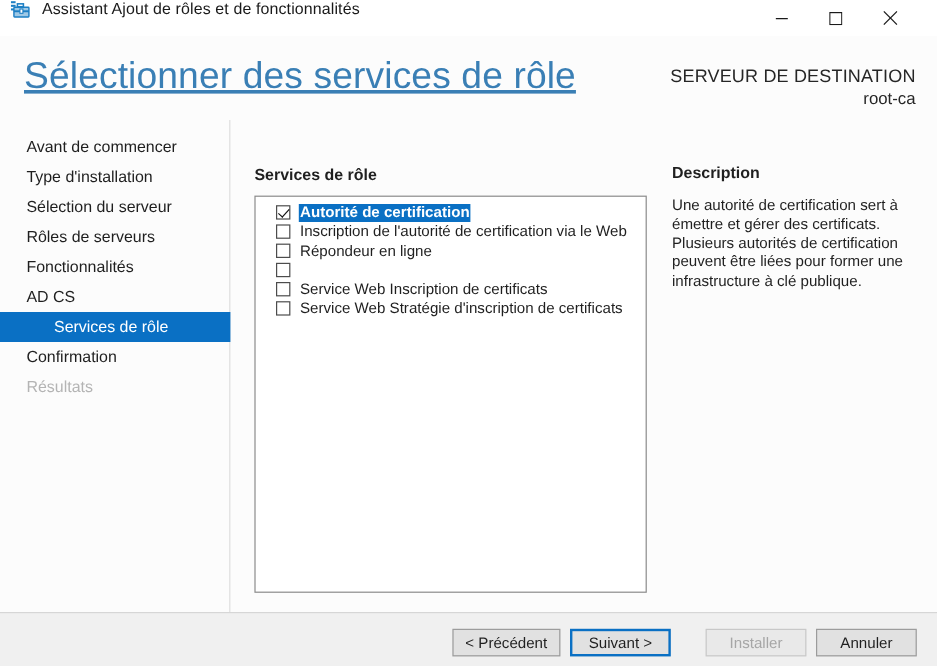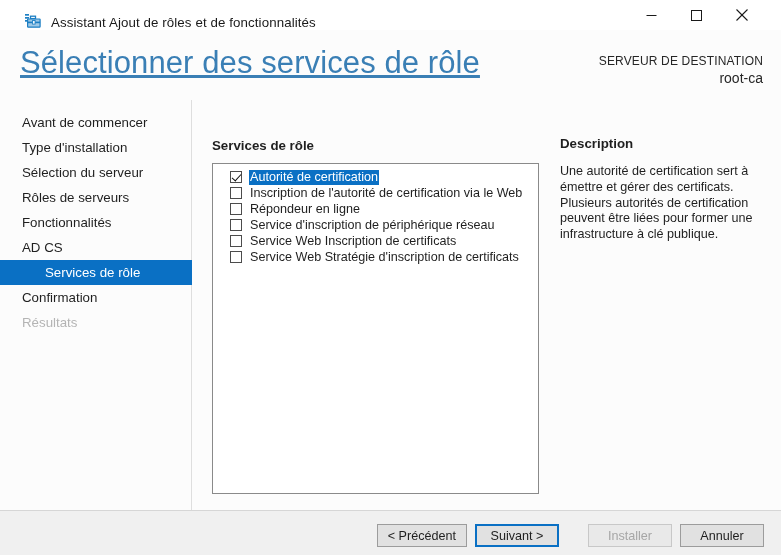--- a/index.html
+++ b/index.html
@@ -18,22 +18,21 @@
     background: #ffffff;
   }
 
   
   .titlebar {
     position: absolute;
     left: 0; top: 0;
     width: 764px; height: 30px;
     background: #ffffff;
     display: flex;
-    align-items: flex-end;
-    padding-left: 16px;
+    align-items: flex-start;
   }
   .titlebar-icon {
     width: 17px; height: 17px;
     margin-left: 9px; margin-right: 9px;
     position: relative;
     flex: 0 0 auto;
   }
   .titlebar-title {
     font-size: 13.3px;
     color: #1a1a1a;
@@ -72,21 +71,21 @@
     white-space: nowrap;
     text-decoration: underline;
   }
   .dest-block {
     position: absolute;
     right: 18px; top: 24px;
     text-align: right;
     line-height: 1.28;
   }
   .dest-label {
-    font-size: 12px;
+    font-size: 15px;
     color: #262626;
     letter-spacing: 0.15px;
     white-space: nowrap;
   }
   .dest-value {
     font-size: 14px;
     color: #262626;
     white-space: nowrap;
     margin-top: 1px;
   }
@@ -188,20 +187,21 @@
   .row-label {
     font-size: 12.6px;
     color: #1f1f1f;
     white-space: nowrap;
     line-height: 15px;
     padding: 0 1px;
   }
   .list-row.selected .row-label {
     background: #0a70c4;
     color: #ffffff;
+    font-weight: bold;
   }
 
   
   .desc {
     position: absolute;
     left: 368px; top: 36px;
     width: 200px;
   }
   .desc-title {
     font-size: 13.3px;
@@ -332,21 +332,20 @@
           <div class="list-row">
             <span class="cb"></span>
             <span class="row-label">Inscription de l'autorité de certification via le Web</span>
           </div>
           <div class="list-row">
             <span class="cb"></span>
             <span class="row-label">Répondeur en ligne</span>
           </div>
           <div class="list-row">
             <span class="cb"></span>
-            <span class="row-label">Service d'inscription de périphérique réseau</span>
           </div>
           <div class="list-row">
             <span class="cb"></span>
             <span class="row-label">Service Web Inscription de certificats</span>
           </div>
           <div class="list-row">
             <span class="cb"></span>
             <span class="row-label">Service Web Stratégie d'inscription de certificats</span>
           </div>
         </div>

